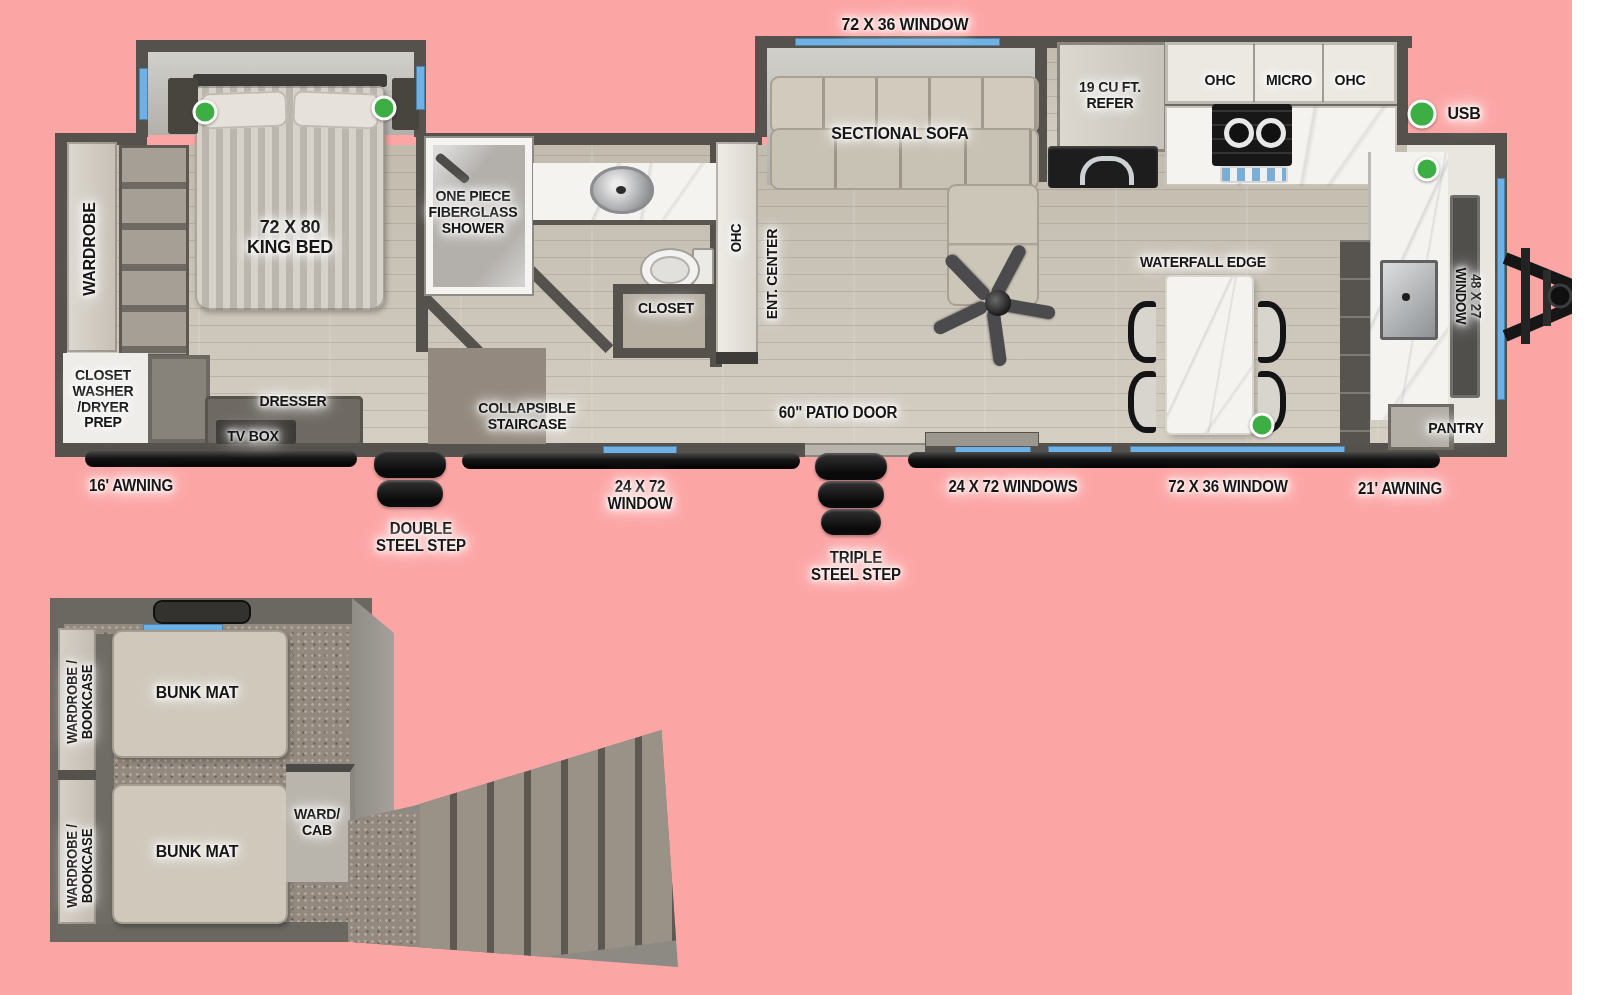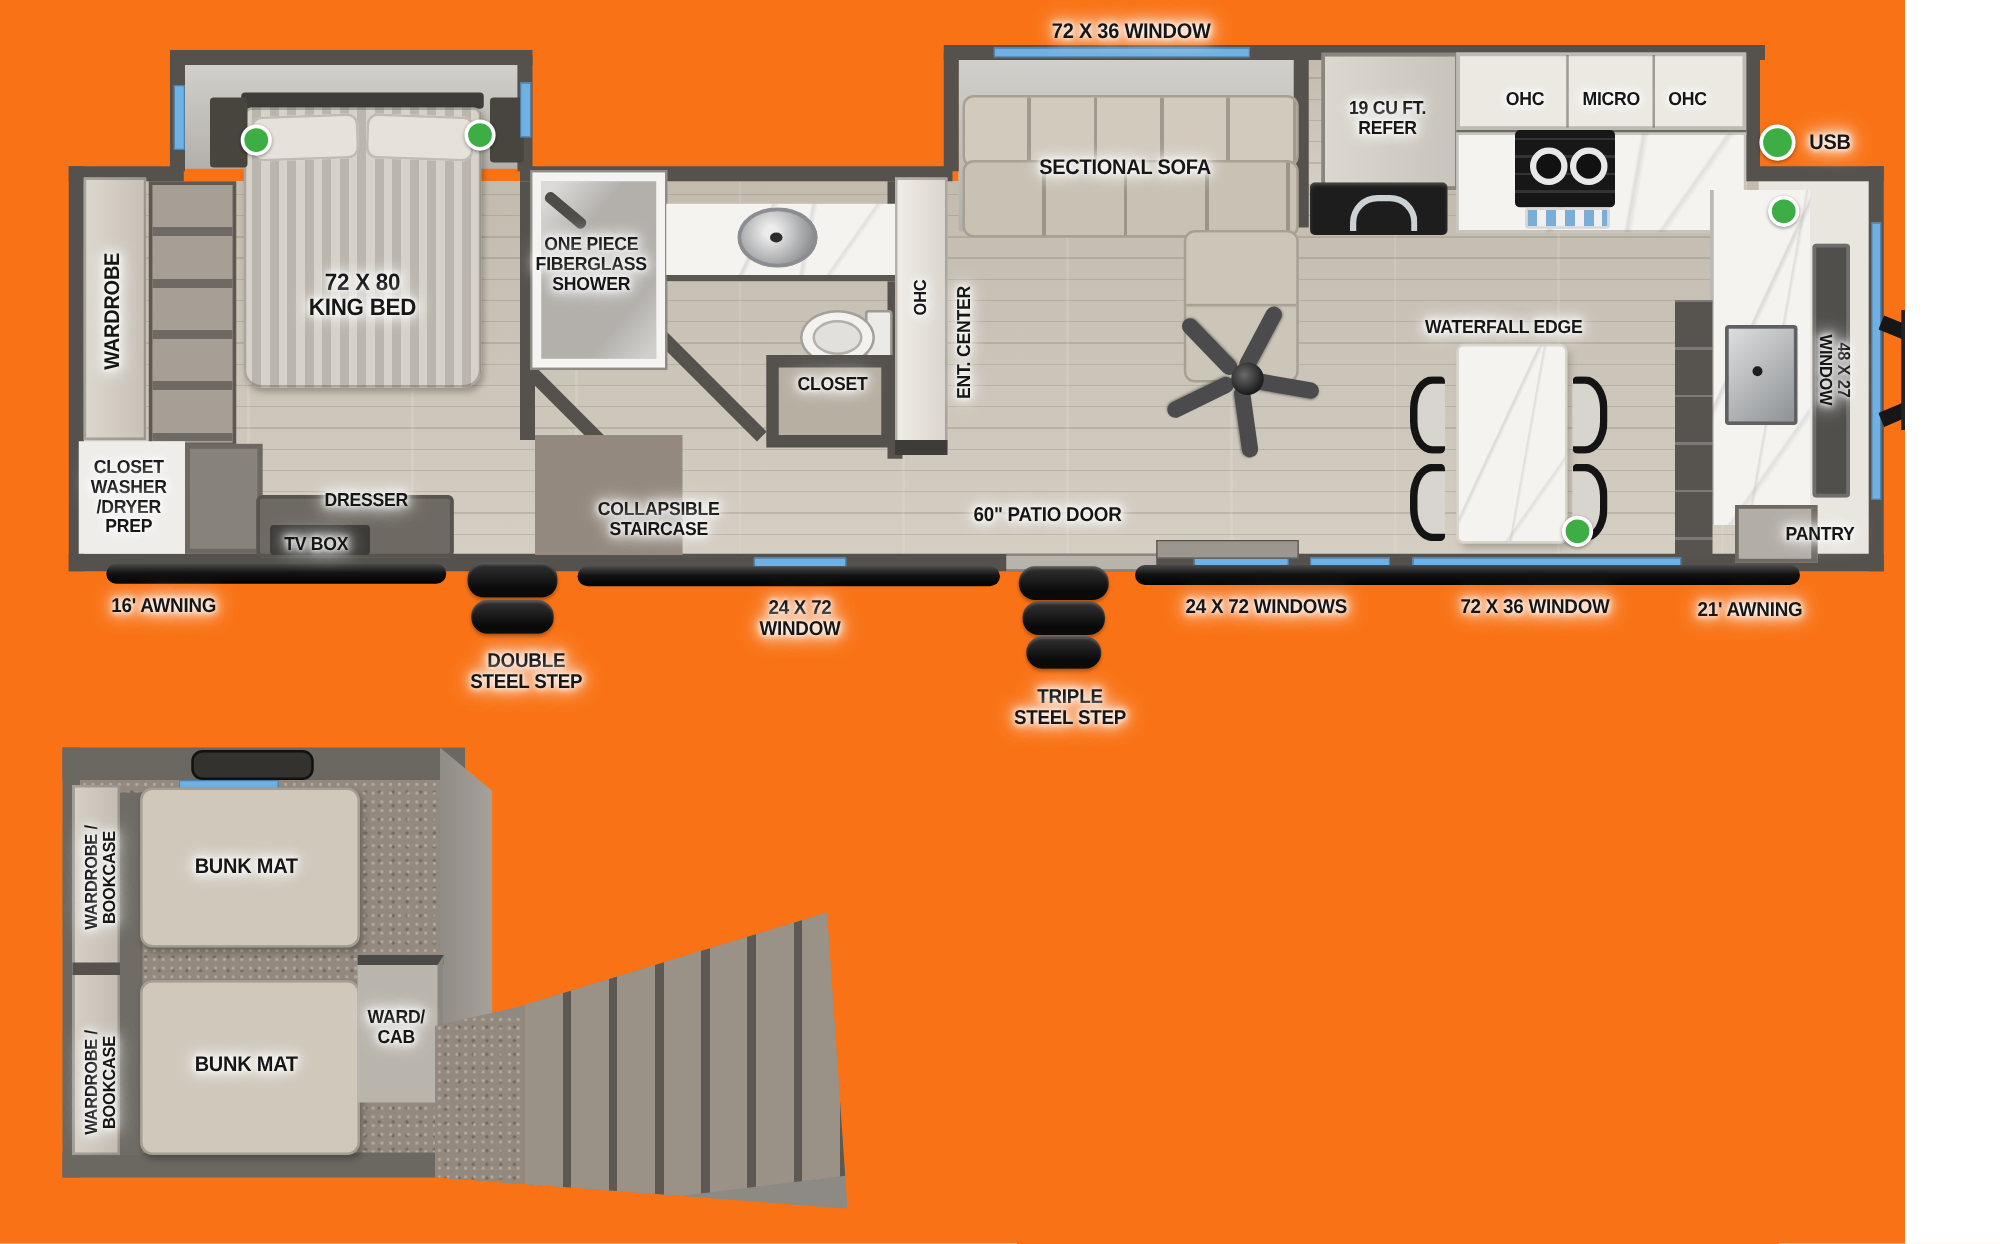--- a/index.html
+++ b/index.html
@@ -1,22 +1,22 @@
 <!DOCTYPE html>
 <html style="--c-wall: #55524e; --c-floor-wood: #c9c2b6; --c-floor-slide: #c2bfb9; --c-carpet: #93897e; --c-window-blue: #6fb1e4; --c-usb-green: #3cae44; --c-label-text: #161616; --c-marble: #f5f3ef; --c-steel-black: #111111;"><head>
 <meta charset="utf-8">
 <style>
   :root{
     --c-wall:#55524e; --c-floor-wood:#c9c2b6; --c-floor-slide:#c2bfb9;
     --c-carpet:#93897e; --c-window-blue:#6fb1e4; --c-usb-green:#3cae44;
     --c-label-text:#161616; --c-marble:#f5f3ef; --c-steel-black:#111111;
   }
   html,body{margin:0;padding:0;background:#fff;}
-  #canvas{position:relative;width:1524px;height:995px;background:#f97316;overflow:hidden;
-    font-family:"Liberation Sans",sans-serif;}
+  #canvas{position:relative;width:1524px;height:995px;background:#fca5a5;overflow:hidden;
+    font-family:"Liberation Sans",sans-serif;padding-left:48px;}
   .abs{position:absolute;}
   .wall{position:absolute;background:var(--c-wall);}
   .wall.lt{background:#7a7771;}
   .win{position:absolute;background:var(--c-window-blue);box-shadow:inset 0 0 0 1px rgba(20,40,60,.35);}
   .floor-wood{position:absolute;background-color:var(--c-floor-wood);
     background-image:
       repeating-linear-gradient(90deg, rgba(255,255,255,.10) 0 2px, rgba(255,255,255,0) 2px 131px),
       repeating-linear-gradient(0deg, rgba(110,100,88,.22) 0 1px, rgba(0,0,0,0) 1px 17px),
       linear-gradient(0deg,#d4cec3,#c2bbae);}
   .floor-slide{position:absolute;background:var(--c-floor-slide);

